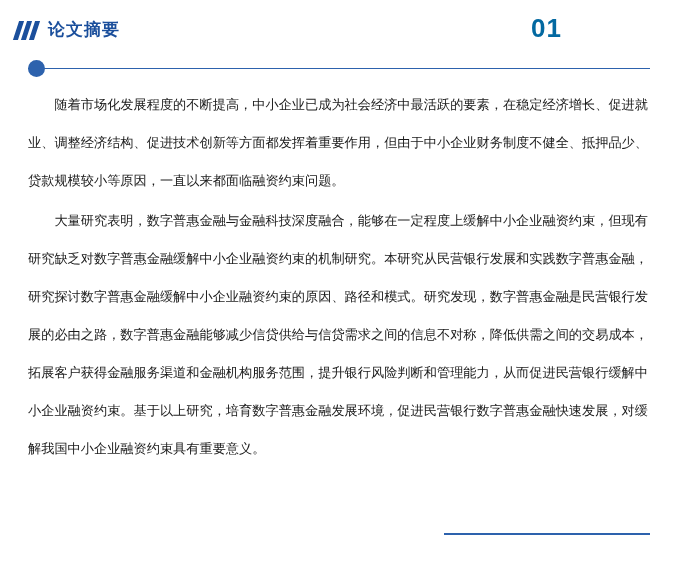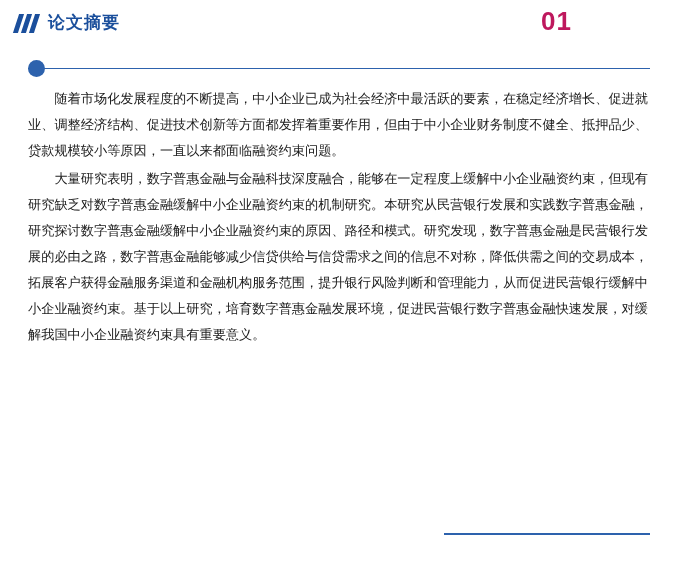--- a/index.html
+++ b/index.html
@@ -11,25 +11,24 @@
     height: 569px;
     background: #ffffff;
     font-family: "Liberation Sans", sans-serif;
     overflow: hidden;
     position: relative;
   }
 
   
   .header {
     position: absolute;
-    top: 0;
+    top: 7px;
     left: 0;
     width: 580px;
     height: 48px;
-    padding-left: 10px;
   }
   .slash-mark {
     position: absolute;
     left: 16px;
     top: 14px;
     display: flex;
     gap: 3px;
   }
   .slash-mark span {
     display: block;
@@ -46,21 +45,21 @@
     font-weight: bold;
     color: #1b4f9c;
     letter-spacing: 1px;
   }
   .page-number {
     position: absolute;
     right: 18px;
     top: 6px;
     font-size: 26px;
     font-weight: bold;
-    color: #be185d;
+    color: #0369a1;
     letter-spacing: 1px;
   }
 
   
   .top-rule {
     position: absolute;
     left: 28px;
     top: 68px;
     width: 622px;
     height: 1px;
@@ -88,21 +87,21 @@
   
   .content {
     position: absolute;
     left: 28px;
     top: 86px;
     width: 620px;
   }
   .para {
     margin: 0 0 2px 0;
     font-size: 13.2px;
-    line-height: 26px;
+    line-height: 38px;
     color: #1a1a1a;
     text-align: justify;
     text-justify: inter-ideograph;
     text-indent: 2em;
     font-family: "Liberation Sans", sans-serif;
   }
 </style>
 </head>
 <body>
 

